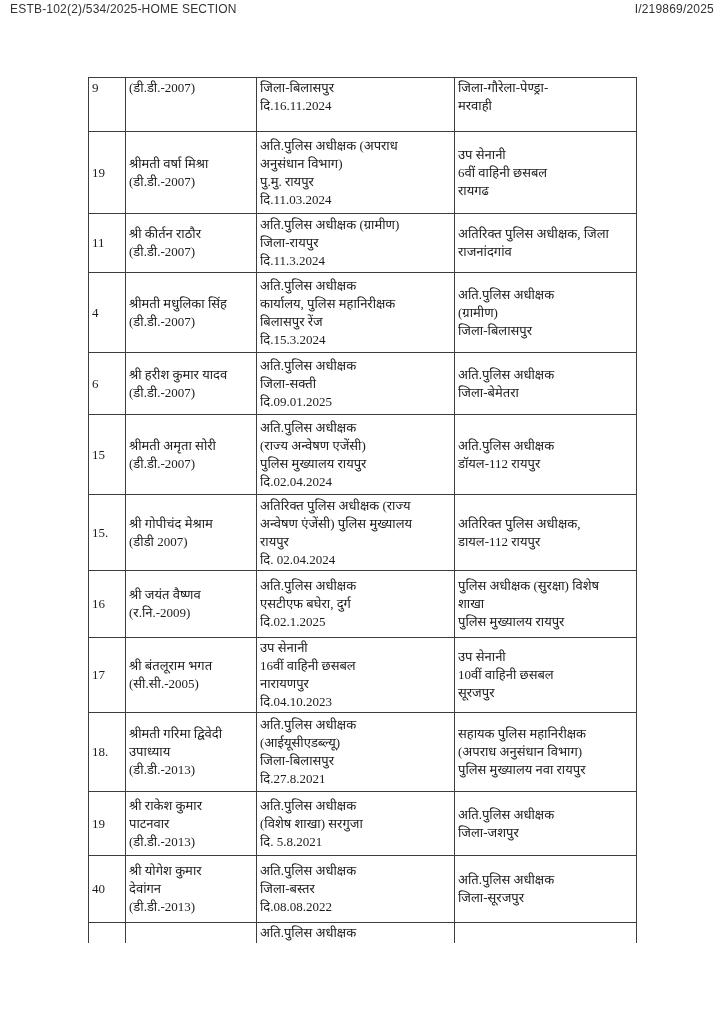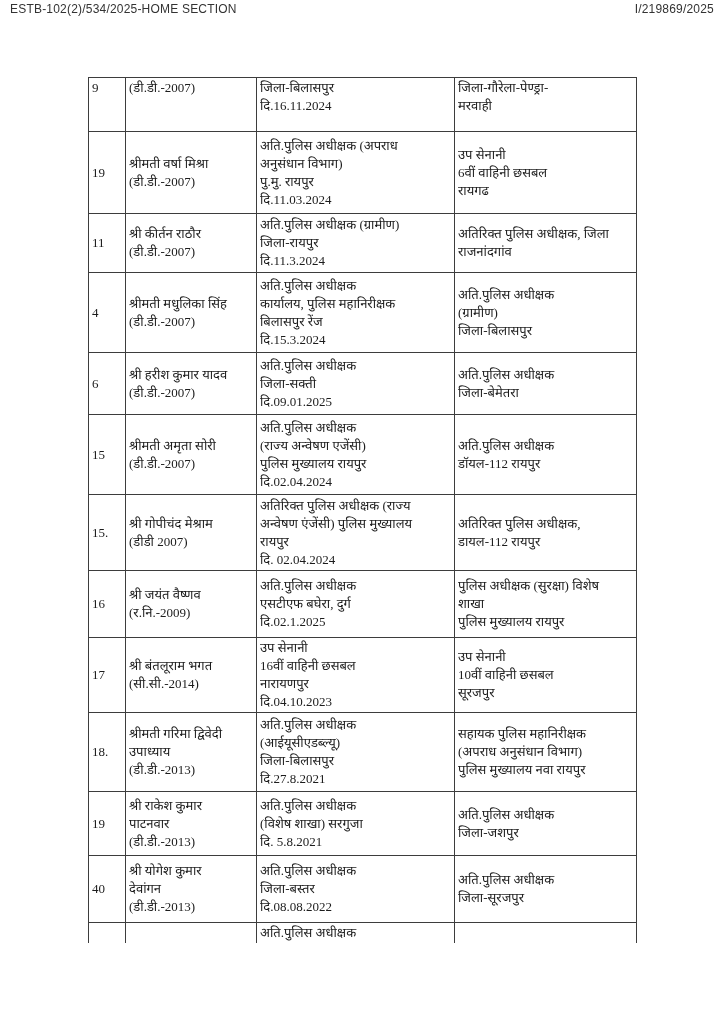--- a/index.html
+++ b/index.html
@@ -147,21 +147,21 @@
         <td class="col-current">अति.पुलिस अधीक्षक
 एसटीएफ बघेरा, दुर्ग
 दि.02.1.2025</td>
         <td class="col-new">पुलिस अधीक्षक (सुरक्षा) विशेष
 शाखा
 पुलिस मुख्यालय रायपुर</td>
       </tr>
       <tr>
         <td class="col-sn">17</td>
         <td class="col-name">श्री बंतलूराम भगत
-(सी.सी.-2014)</td>
+(सी.सी.-2005)</td>
         <td class="col-current">उप सेनानी
 16वीं वाहिनी छसबल
 नारायणपुर
 दि.04.10.2023</td>
         <td class="col-new">उप सेनानी
 10वीं वाहिनी छसबल
 सूरजपुर</td>
       </tr>
       <tr>
         <td class="col-sn">18.</td>

